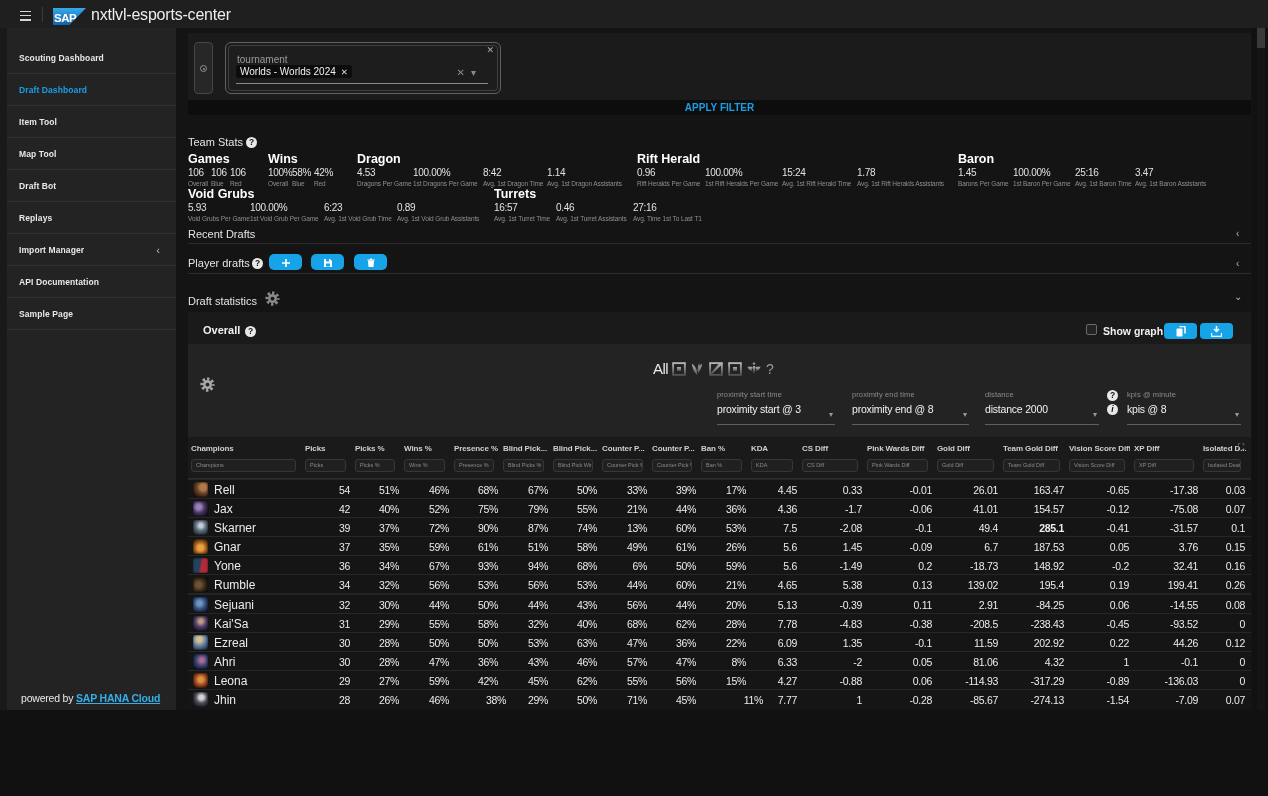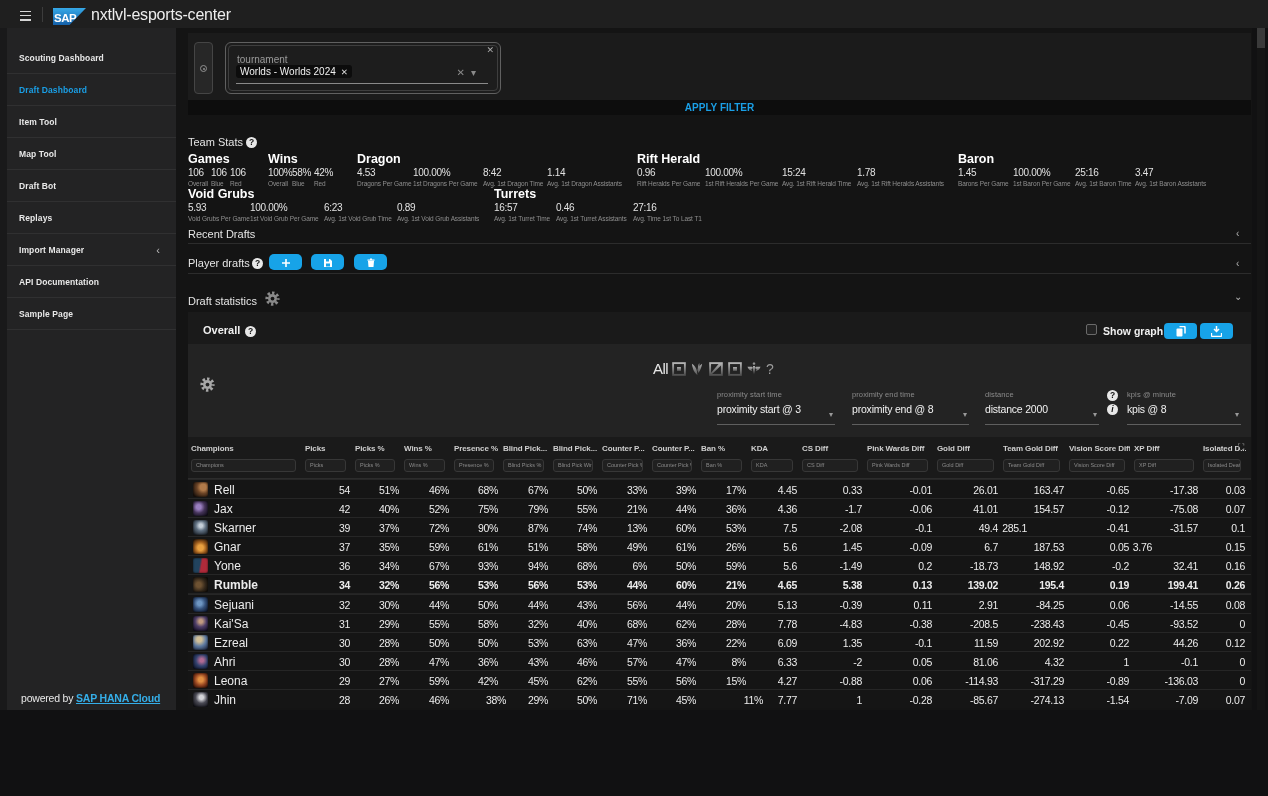--- a/index.html
+++ b/index.html
@@ -525,21 +525,21 @@
       <div class="cell" style="left:263px; width:47px;">90%</div>
       <div class="cell" style="left:312px; width:48px;">87%</div>
       <div class="cell" style="left:362px; width:47px;">74%</div>
       <div class="cell" style="left:411px; width:48px;">13%</div>
       <div class="cell" style="left:461px; width:47px;">60%</div>
       <div class="cell" style="left:510px; width:48px;">53%</div>
       <div class="cell" style="left:560px; width:49px;">7.5</div>
       <div class="cell" style="left:611px; width:63px;">-2.08</div>
       <div class="cell" style="left:676px; width:68px;">-0.1</div>
       <div class="cell" style="left:746px; width:64px;">49.4</div>
-      <div class="cell" style="left:775px; width:64px;">285.1</div>
+      <div class="cell" style="left:812px; width:64px;font-weight:bold;">285.1</div>
       <div class="cell" style="left:878px; width:63px;">-0.41</div>
       <div class="cell" style="left:943px; width:67px;">-31.57</div>
       <div class="cell" style="left:1012px; width:45px;">0.1</div>
     </div>
 <div class="trow" style="top:536.2px;">
       <div class="cicon c4"></div>
       <div class="cname">Gnar</div>
       <div class="cell" style="left:114px; width:48px;">37</div>
       <div class="cell" style="left:164px; width:47px;">35%</div>
       <div class="cell" style="left:213px; width:48px;">59%</div>
@@ -548,21 +548,21 @@
       <div class="cell" style="left:362px; width:47px;">58%</div>
       <div class="cell" style="left:411px; width:48px;">49%</div>
       <div class="cell" style="left:461px; width:47px;">61%</div>
       <div class="cell" style="left:510px; width:48px;">26%</div>
       <div class="cell" style="left:560px; width:49px;">5.6</div>
       <div class="cell" style="left:611px; width:63px;">1.45</div>
       <div class="cell" style="left:676px; width:68px;">-0.09</div>
       <div class="cell" style="left:746px; width:64px;">6.7</div>
       <div class="cell" style="left:812px; width:64px;">187.53</div>
       <div class="cell" style="left:878px; width:63px;">0.05</div>
-      <div class="cell" style="left:897px; width:67px;">3.76</div>
+      <div class="cell" style="left:943px; width:67px;">3.76</div>
       <div class="cell" style="left:1012px; width:45px;">0.15</div>
     </div>
 <div class="trow" style="top:555.3px;">
       <div class="cicon c5"></div>
       <div class="cname">Yone</div>
       <div class="cell" style="left:114px; width:48px;">36</div>
       <div class="cell" style="left:164px; width:47px;">34%</div>
       <div class="cell" style="left:213px; width:48px;">67%</div>
       <div class="cell" style="left:263px; width:47px;">93%</div>
       <div class="cell" style="left:312px; width:48px;">94%</div>
@@ -572,21 +572,21 @@
       <div class="cell" style="left:510px; width:48px;">59%</div>
       <div class="cell" style="left:560px; width:49px;">5.6</div>
       <div class="cell" style="left:611px; width:63px;">-1.49</div>
       <div class="cell" style="left:676px; width:68px;">0.2</div>
       <div class="cell" style="left:746px; width:64px;">-18.73</div>
       <div class="cell" style="left:812px; width:64px;">148.92</div>
       <div class="cell" style="left:878px; width:63px;">-0.2</div>
       <div class="cell" style="left:943px; width:67px;">32.41</div>
       <div class="cell" style="left:1012px; width:45px;">0.16</div>
     </div>
-<div class="trow" style="top:574.4px;font-weight:bold;">
+<div class="trow" style="top:574.4px;">
       <div class="cicon c6"></div>
       <div class="cname">Rumble</div>
       <div class="cell" style="left:114px; width:48px;">34</div>
       <div class="cell" style="left:164px; width:47px;">32%</div>
       <div class="cell" style="left:213px; width:48px;">56%</div>
       <div class="cell" style="left:263px; width:47px;">53%</div>
       <div class="cell" style="left:312px; width:48px;">56%</div>
       <div class="cell" style="left:362px; width:47px;">53%</div>
       <div class="cell" style="left:411px; width:48px;">44%</div>
       <div class="cell" style="left:461px; width:47px;">60%</div>

